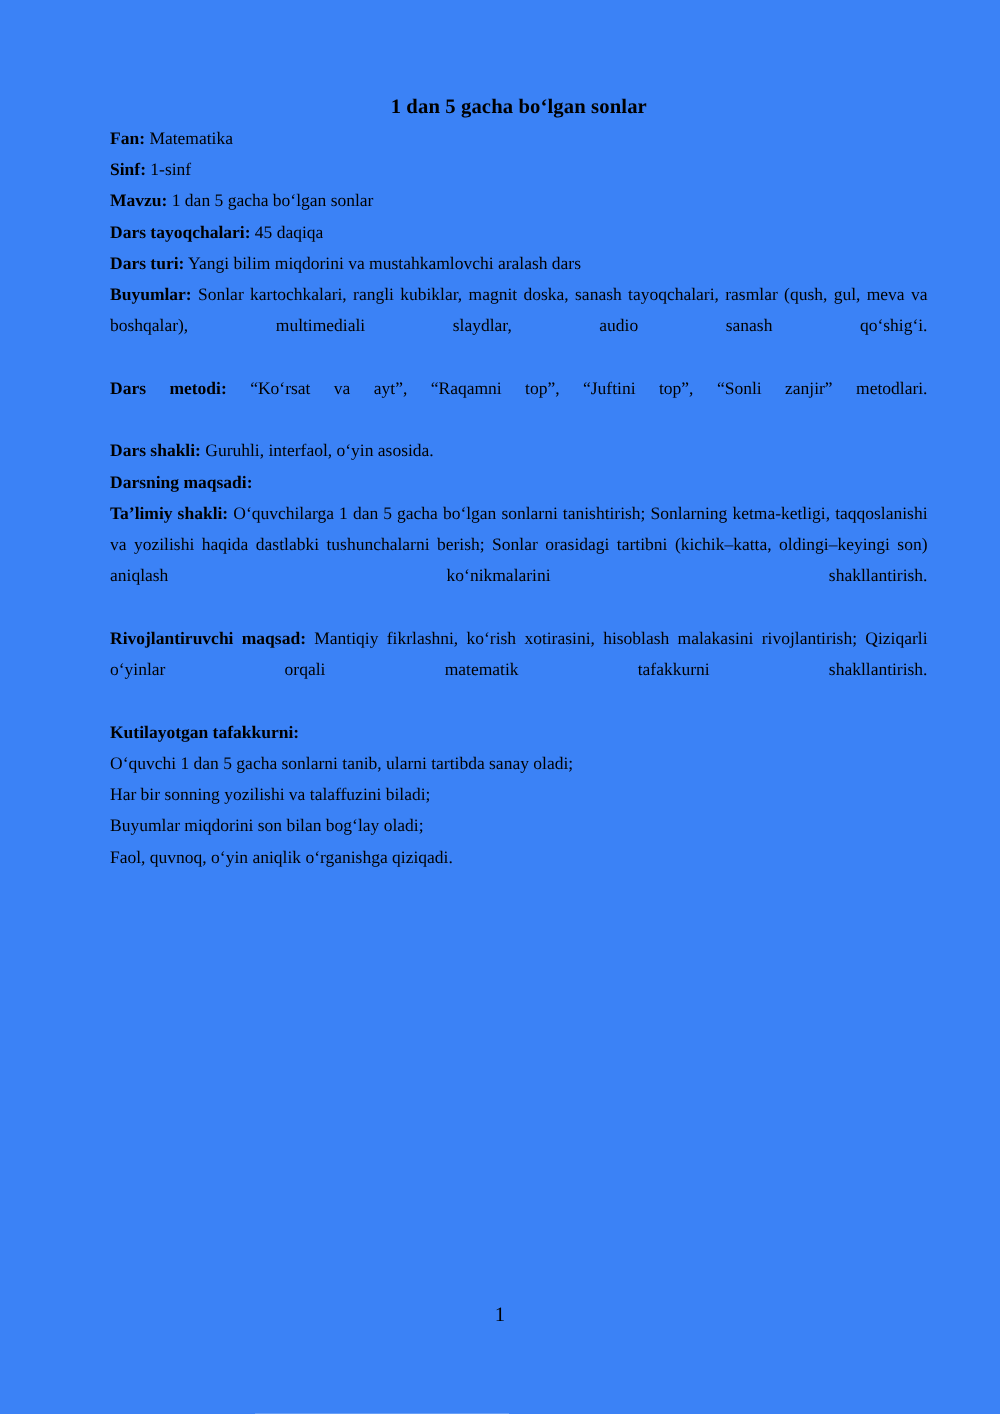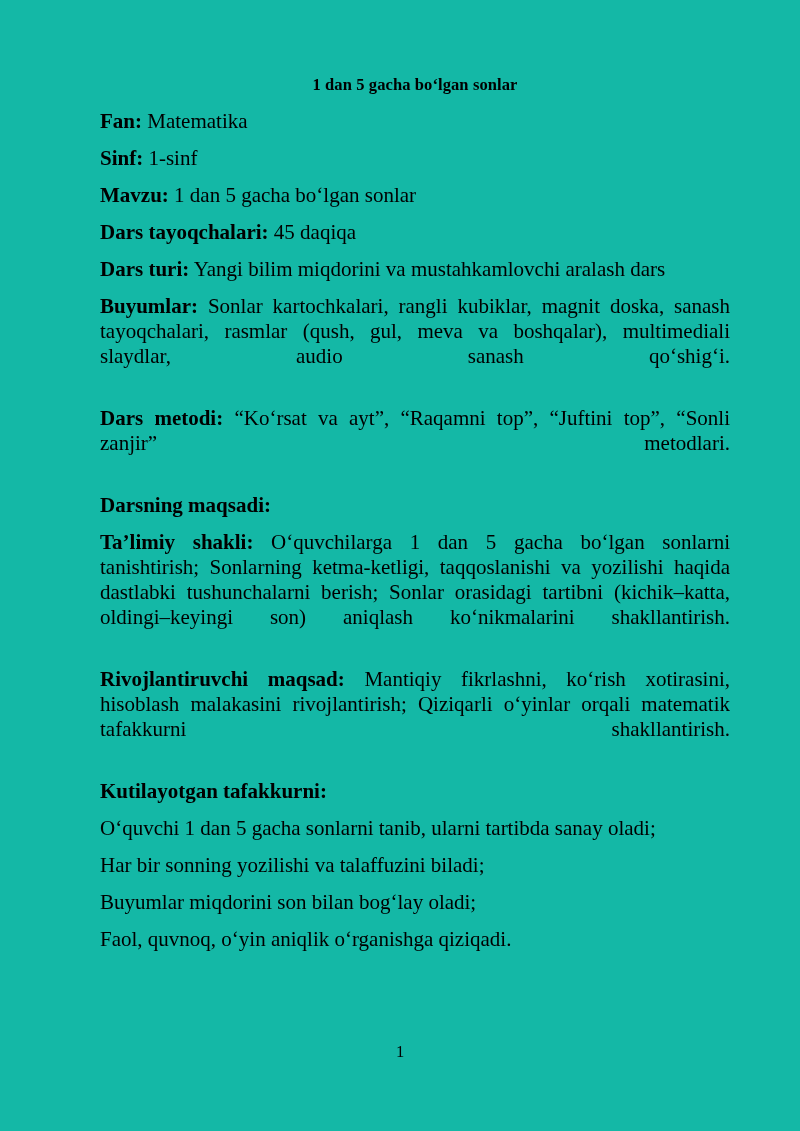--- a/index.html
+++ b/index.html
@@ -15,43 +15,43 @@
     color: #000000;
     overflow: hidden;
   }
 
   .page {
     position: absolute;
     left: 0;
     top: 0;
     width: 800px;
     height: 1131px;
-    background: #14b8a6;
+    background: #3b82f6;
   }
 
   .content {
     position: absolute;
     left: 88px;
     top: 72px;
     width: 654px;
   }
 
   .doc-title {
     text-align: center;
     font-weight: bold;
     font-size: 16.5px;
     line-height: 25px;
     margin: 0 0 2px 0;
     letter-spacing: 0.1px;
   }
 
   .para {
-    font-size: 21px;
+    font-size: 14px;
     line-height: 25px;
-    margin: 12px;
+    margin: 0;
     text-align: justify;
     text-justify: inter-word;
     -webkit-hyphens: none;
     hyphens: none;
   }
 
   
   .para::after {
     content: "";
     display: inline-block;
@@ -94,20 +94,21 @@
     <p class="para nojustify"><span class="lbl">Mavzu:</span><span> 1 dan 5 gacha bo‘lgan sonlar</span></p>
 
     <p class="para nojustify"><span class="lbl">Dars tayoqchalari:</span><span> 45 daqiqa</span></p>
 
     <p class="para nojustify"><span class="lbl">Dars turi:</span><span> Yangi bilim miqdorini va mustahkamlovchi aralash dars</span></p>
 
     <p class="para"><span class="lbl">Buyumlar:</span><span> Sonlar kartochkalari, rangli kubiklar, magnit doska, sanash tayoqchalari, rasmlar (qush, gul, meva va boshqalar), multimediali slaydlar, audio sanash qo‘shig‘i.</span></p>
 
     <p class="para"><span class="lbl">Dars metodi:</span><span> “Ko‘rsat va ayt”, “Raqamni top”, “Juftini top”, “Sonli zanjir” metodlari.</span></p>
 
+    <p class="para nojustify"><span class="lbl">Dars shakli:</span><span> Guruhli, interfaol, o‘yin asosida.</span></p>
 
     <p class="para nojustify"><span class="lbl">Darsning maqsadi:</span><span></span></p>
 
     <p class="para"><span class="lbl">Ta’limiy shakli:</span><span> O‘quvchilarga 1 dan 5 gacha bo‘lgan sonlarni tanishtirish; Sonlarning ketma-ketligi, taqqoslanishi va yozilishi haqida dastlabki tushunchalarni berish; Sonlar orasidagi tartibni (kichik–katta, oldingi–keyingi son) aniqlash ko‘nikmalarini shakllantirish.</span></p>
 
 
     <p class="para"><span class="lbl">Rivojlantiruvchi maqsad:</span><span> Mantiqiy fikrlashni, ko‘rish xotirasini, hisoblash malakasini rivojlantirish; Qiziqarli o‘yinlar orqali matematik tafakkurni shakllantirish.</span></p>
 
     <p class="para nojustify"><span class="lbl">Kutilayotgan tafakkurni:</span><span></span></p>
 

